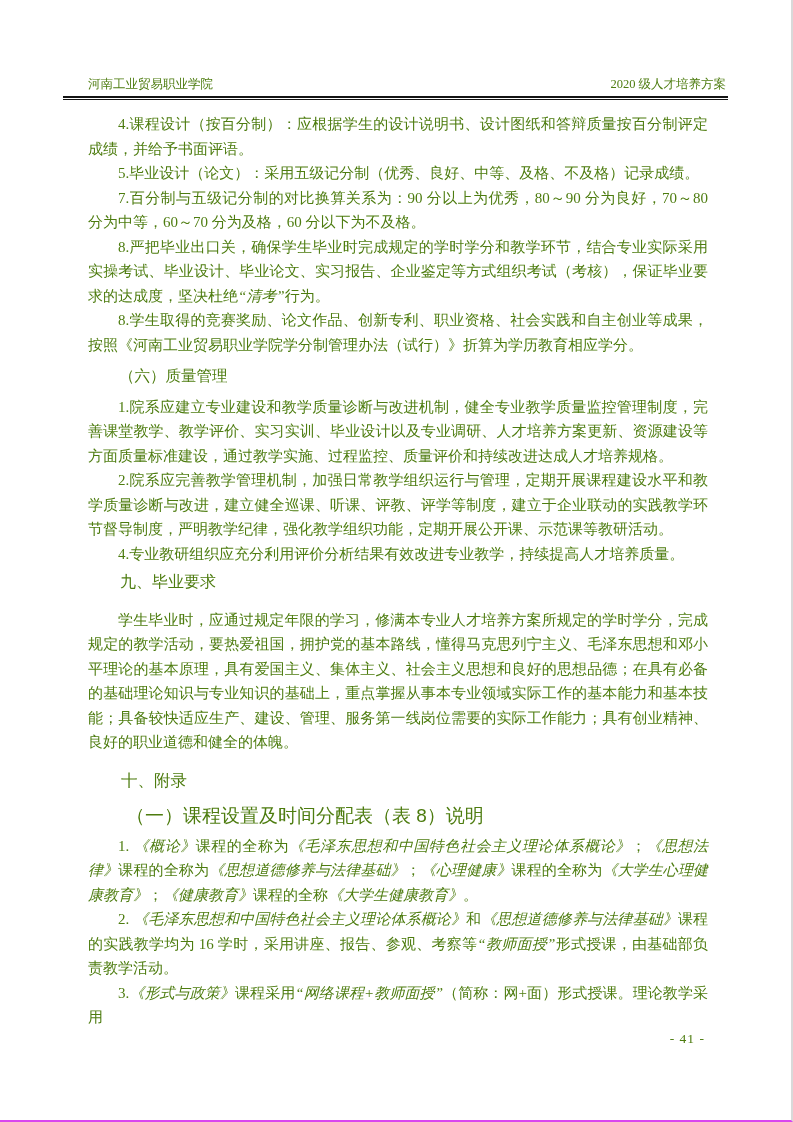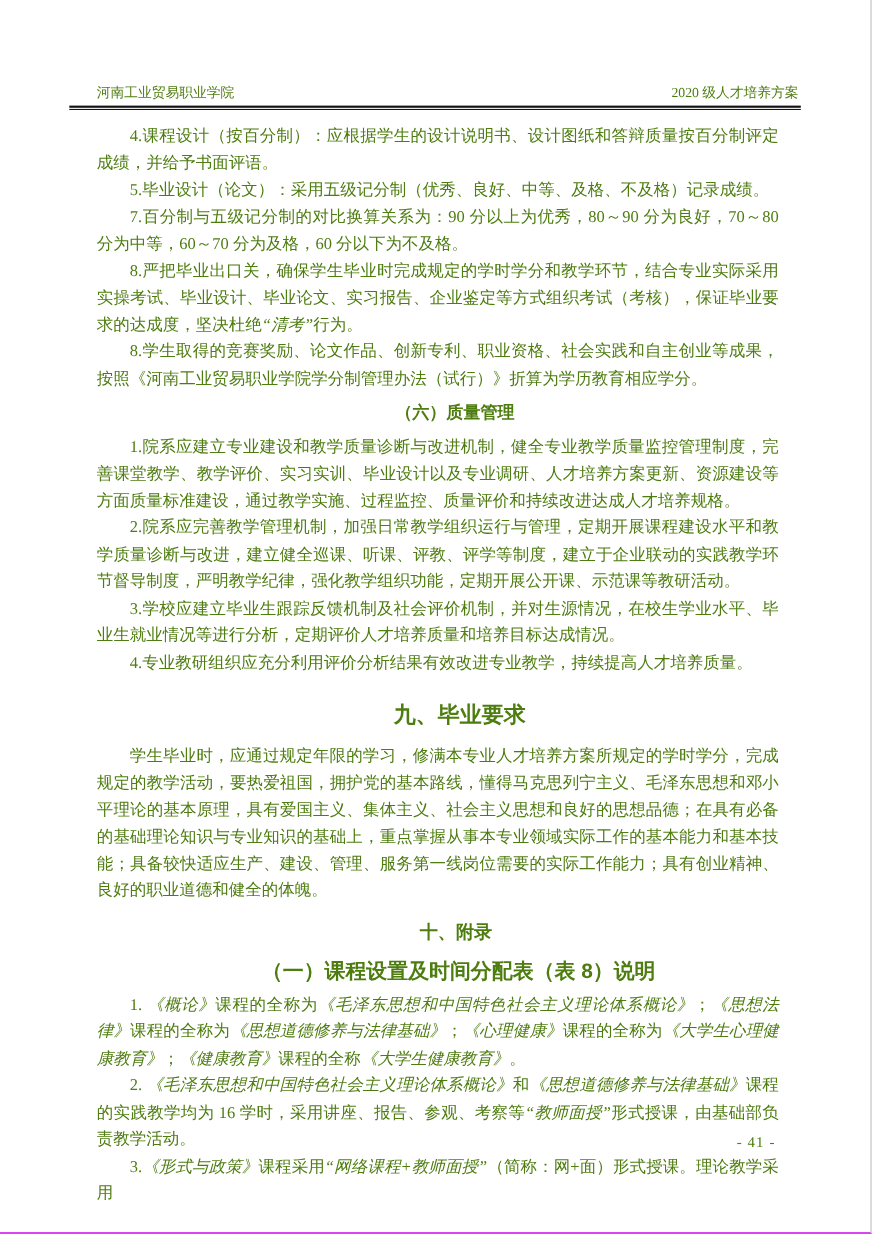--- a/index.html
+++ b/index.html
@@ -36,26 +36,26 @@
     line-height:24.5px;
     text-align:justify;
   }
   p.para{
     margin:0;
     text-indent:2em;
   }
   .kai{font-style:italic;margin-top:16px;}
   h2.sec,h3.sub{
     font-family:"Liberation Sans","DejaVu Sans",sans-serif;
-    font-weight:700;
+    font-weight:400;
     text-indent:2em;
-    text-align:center;
+    text-align:left;
   }
   h3.quality{margin:7px 0 6px;font-size:15.5px;}
-  h2.grad{margin:23px 0 13px;font-size:20px;}
+  h2.grad{margin:4px 0 13px;font-size:16px;}
   h2.appendix{margin:13px 0 0 0;font-size:16.5px;}
   h3.notes{margin:12px 0 5px;font-size:19px;}
   .footer{
     position:absolute;
     top:1031px;
     right:86px;
     font-size:13.5px;
     letter-spacing:1px;
   }
 </style>
@@ -75,21 +75,20 @@
     <p class="para">4.课程设计（按百分制）：应根据学生的设计说明书、设计图纸和答辩质量按百分制评定成绩，并给予书面评语。</p>
     <p class="para">5.毕业设计（论文）：采用五级记分制（优秀、良好、中等、及格、不及格）记录成绩。</p>
     <p class="para">7.百分制与五级记分制的对比换算关系为：90 分以上为优秀，80～90 分为良好，70～80 分为中等，60～70 分为及格，60 分以下为不及格。</p>
     <p class="para"><span>8.严把毕业出口关，确保学生毕业时完成规定的学时学分和教学环节，结合专业实际采用实操考试、毕业设计、毕业论文、实习报告、企业鉴定等方式组织考试（考核），保证毕业要求的达成度，坚决杜绝</span><span class="kai">“清考”</span><span>行为。</span></p>
     <p class="para">8.学生取得的竞赛奖励、论文作品、创新专利、职业资格、社会实践和自主创业等成果，按照《河南工业贸易职业学院学分制管理办法（试行）》折算为学历教育相应学分。</p>
 
     <h3 class="sub quality">（六）质量管理</h3>
 
     <p class="para">1.院系应建立专业建设和教学质量诊断与改进机制，健全专业教学质量监控管理制度，完善课堂教学、教学评价、实习实训、毕业设计以及专业调研、人才培养方案更新、资源建设等方面质量标准建设，通过教学实施、过程监控、质量评价和持续改进达成人才培养规格。</p>
     <p class="para">2.院系应完善教学管理机制，加强日常教学组织运行与管理，定期开展课程建设水平和教学质量诊断与改进，建立健全巡课、听课、评教、评学等制度，建立于企业联动的实践教学环节督导制度，严明教学纪律，强化教学组织功能，定期开展公开课、示范课等教研活动。</p>
-    <p class="para">3.学校应建立毕业生跟踪反馈机制及社会评价机制，并对生源情况，在校生学业水平、毕业生就业情况等进行分析，定期评价人才培养质量和培养目标达成情况。</p>
     <p class="para">4.专业教研组织应充分利用评价分析结果有效改进专业教学，持续提高人才培养质量。</p>
 
     <h2 class="sec grad">九、毕业要求</h2>
 
     <p class="para">学生毕业时，应通过规定年限的学习，修满本专业人才培养方案所规定的学时学分，完成规定的教学活动，要热爱祖国，拥护党的基本路线，懂得马克思列宁主义、毛泽东思想和邓小平理论的基本原理，具有爱国主义、集体主义、社会主义思想和良好的思想品德；在具有必备的基础理论知识与专业知识的基础上，重点掌握从事本专业领域实际工作的基本能力和基本技能；具备较快适应生产、建设、管理、服务第一线岗位需要的实际工作能力；具有创业精神、良好的职业道德和健全的体魄。</p>
 
     <h2 class="sec appendix">十、附录</h2>
 
     <h3 class="sub notes">（一）课程设置及时间分配表（表 8）说明</h3>
 

